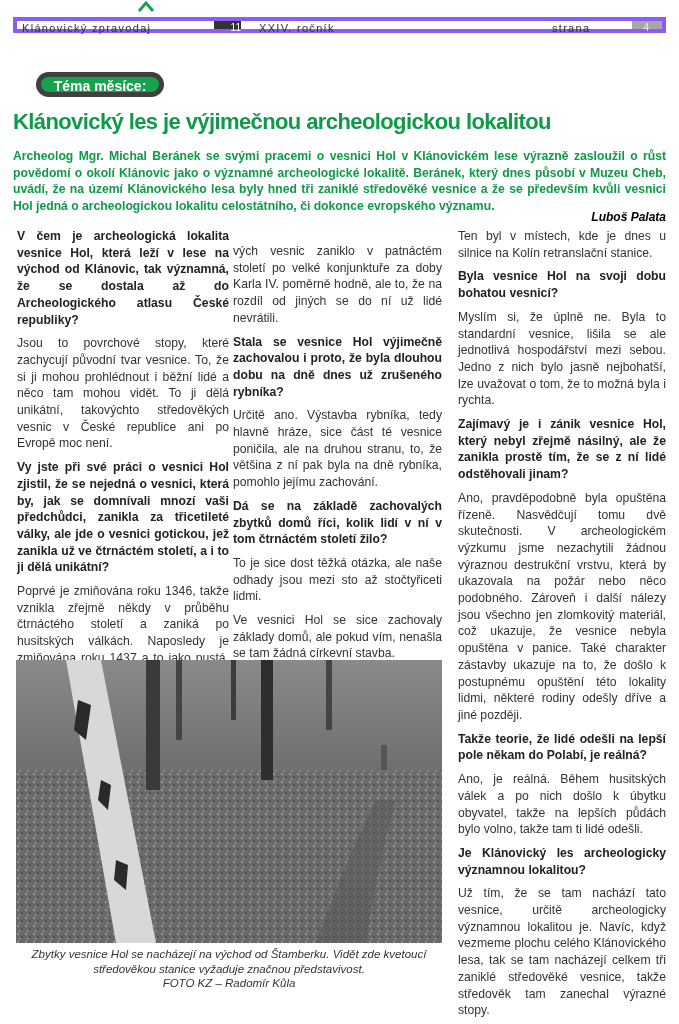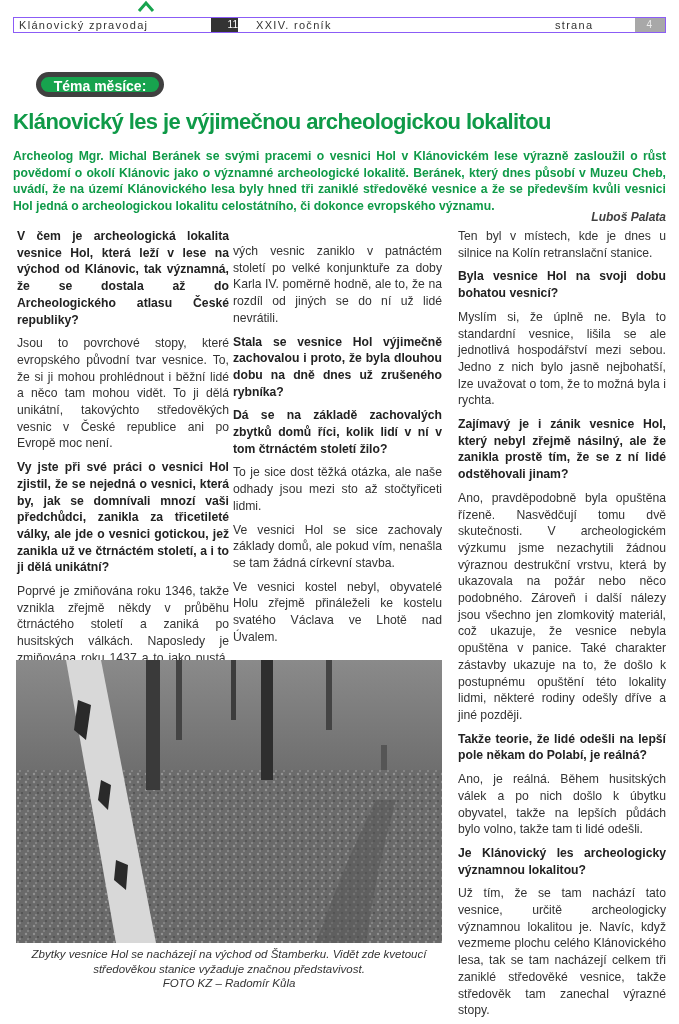--- a/index.html
+++ b/index.html
@@ -1,31 +1,31 @@
 <!DOCTYPE html>
 <html><head>
 <meta charset="utf-8">
 <style>
   * { box-sizing: border-box; margin: 0; padding: 0; }
   html, body { width: 679px; height: 1024px; background: #ffffff; overflow: hidden; }
   body { position: relative; font-family: "Liberation Sans", sans-serif; color: #2a2a2a; }
 
   .caret { position: absolute; left: 137px; top: 0; width: 18px; height: 12px; }
-  .header-bar { position: absolute; left: 13px; top: 17px; width: 653px; height: 16px; border: 1px solid #8b5cf6; display: flex; align-items: stretch; font-size: 11px; letter-spacing: 1.3px; color: #333; }
+  .header-bar { position: absolute; left: 13px; top: 17px; width: 653px; height: 16px; border: 4px solid #8b5cf6; display: flex; align-items: stretch; font-size: 11px; letter-spacing: 1.3px; color: #333; }
   .hb-title { padding-left: 5px; width: 197px; line-height: 14px; }
   .hb-issue { width: 27px; background: #333; color: #fff; text-align: right; line-height: 14px; letter-spacing: 0; font-size: 10px; }
   .hb-volume { flex: 1; padding-left: 18px; line-height: 14px; }
   .hb-page-label { width: 80px; line-height: 14px; margin-left: 27px; }
   .hb-page-num { width: 30px; background: #a8a8a8; color: #eee; text-align: center; line-height: 14px; font-size: 10px; }
 
   .topic-badge { position: absolute; left: 36px; top: 72px; width: 128px; height: 25px; border-radius: 13px; background: #17a34e; border: 5px solid #404040; color: #fff; font-weight: bold; font-size: 14px; text-align: center; line-height: 19px; }
 
   .headline { position: absolute; left: 13px; top: 109px; width: 660px; font-size: 22px; font-weight: bold; color: #0f9a48; letter-spacing: -0.6px; white-space: nowrap; }
   .lead { position: absolute; left: 13px; top: 148px; width: 653px; font-size: 12.2px; font-weight: bold; color: #0f9a48; line-height: 16.5px; text-align: justify; }
-  .author { position: absolute; right: 13px; top: 210px; font-size: 12px; font-weight: bold; font-style: italic; color: #404040; }
+  .author { position: absolute; right: 13px; top: 210px; font-size: 12px; font-weight: bold; font-style: italic; color: #000000; }
 
   .col { position: absolute; font-size: 12.2px; line-height: 16.7px; text-align: justify; color: #333; hyphens: manual; }
   .col .q { font-weight: bold; color: #222; margin-bottom: 7px; }
   .col .a { margin-bottom: 7px; }
   .col1 { left: 17px; top: 228px; width: 212px; }
   .col2 { left: 233px; top: 228px; width: 209px; margin-top: 15px; }
   .col3 { left: 458px; top: 228px; width: 208px; }
 
   .photo { position: absolute; left: 16px; top: 660px; width: 426px; height: 283px; background: #6a6a6a; overflow: hidden; }
   .caption { position: absolute; left: 16px; top: 947px; width: 426px; font-size: 11.5px; font-style: italic; color: #333; text-align: center; line-height: 14.5px; }
@@ -46,27 +46,28 @@
 </div>
 
 <div class="topic-badge">Téma měsíce:</div>
 
 <h1 class="headline">Klánovický les je výjimečnou archeologickou lokalitou</h1>
 <p class="lead">Archeolog Mgr. Michal Beránek se svými pracemi o vesnici Hol v Klánovickém lese výrazně zasloužil o růst povědomí o okolí Klánovic jako o významné archeologické lokalitě. Beránek, který dnes působí v Muzeu Cheb, uvádí, že na území Klánovického lesa byly hned tři zaniklé středověké vesnice a že se především kvůli vesnici Hol jedná o archeologickou lokalitu celostátního, či dokonce evropského významu.</p>
 <div class="author">Luboš Palata</div>
 
 <div class="col col1">
     <p class="q">V čem je archeologická lokalita vesnice Hol, která leží v lese na východ od Klánovic, tak významná, že se dostala až do Archeologického atlasu České republiky?</p>
-    <p class="a">Jsou to povrchové stopy, které evropského původní tvar vesnice. To, že si ji mohou prohlédnout i běžní lidé a něco tam mohou vidět. To ji dělá unikátní, takovýchto středověkých vesnic v České republice ani po Evropě moc není.</p>
+    <p class="a">Jsou to povrchové stopy, které zachycují původní tvar vesnice. To, že si ji mohou prohlédnout i běžní lidé a něco tam mohou vidět. To ji dělá unikátní, takovýchto středověkých vesnic v České republice ani po Evropě moc není.</p>
     <p class="q">Vy jste při své práci o vesnici Hol zjistil, že se nejedná o vesnici, která by, jak se domnívali mnozí vaši předchůdci, zanikla za třicetileté války, ale jde o vesnici gotickou, jež zanikla už ve čtrnáctém století, a i to ji dělá unikátní?</p>
     <p class="a">Poprvé je zmiňována roku 1346, takže vznikla zřejmě někdy v průběhu čtrnáctého století a zaniká po husitských válkách. Naposledy je zmiňována roku 1437 a to jako pustá. Výjimečné na Holu není, že zanikl, tako-</p>
   </div>
 <div class="col col2">
     <p class="a">vých vesnic zaniklo v patnáctém století po velké konjunktuře za doby Karla IV. poměrně hodně, ale to, že na rozdíl od jiných se do ní už lidé nevrátili.</p>
     <p class="q">Stala se vesnice Hol výjimečně zachovalou i proto, že byla dlouhou dobu na dně dnes už zrušeného rybníka?</p>
+    <p class="a">Určitě ano. Výstavba rybníka, tedy hlavně hráze, sice část té vesnice poničila, ale na druhou stranu, to, že většina z ní pak byla na dně rybníka, pomohlo jejímu zachování.</p>
     <p class="q">Dá se na základě zachovalých zbytků domů říci, kolik lidí v ní v tom čtrnáctém století žilo?</p>
     <p class="a">To je sice dost těžká otázka, ale naše odhady jsou mezi sto až stočtyřiceti lidmi.</p>
     <p class="a">Ve vesnici Hol se sice zachovaly základy domů, ale pokud vím, nenašla se tam žádná církevní stavba.</p>
     <p class="a">Ve vesnici kostel nebyl, obyvatelé Holu zřejmě přináleželi ke kostelu svatého Václava ve Lhotě nad Úvalem.</p>
   </div>
 <div class="col col3">
     <p class="a">Ten byl v místech, kde je dnes u silnice na Kolín retranslační stanice.</p>
     <p class="q">Byla vesnice Hol na svoji dobu bohatou vesnicí?</p>
     <p class="a">Myslím si, že úplně ne. Byla to standardní vesnice, lišila se ale jednotlivá hospodářství mezi sebou. Jedno z nich bylo jasně nejbohatší, lze uvažovat o tom, že to možná byla i rychta.</p>
     <p class="q">Zajímavý je i zánik vesnice Hol, který nebyl zřejmě násilný, ale že zanikla prostě tím, že se z ní lidé odstěhovali jinam?</p>

